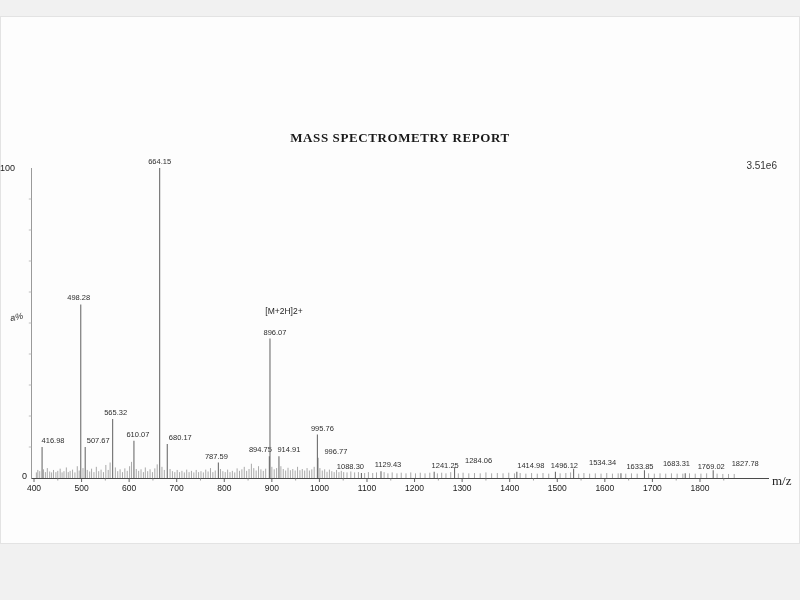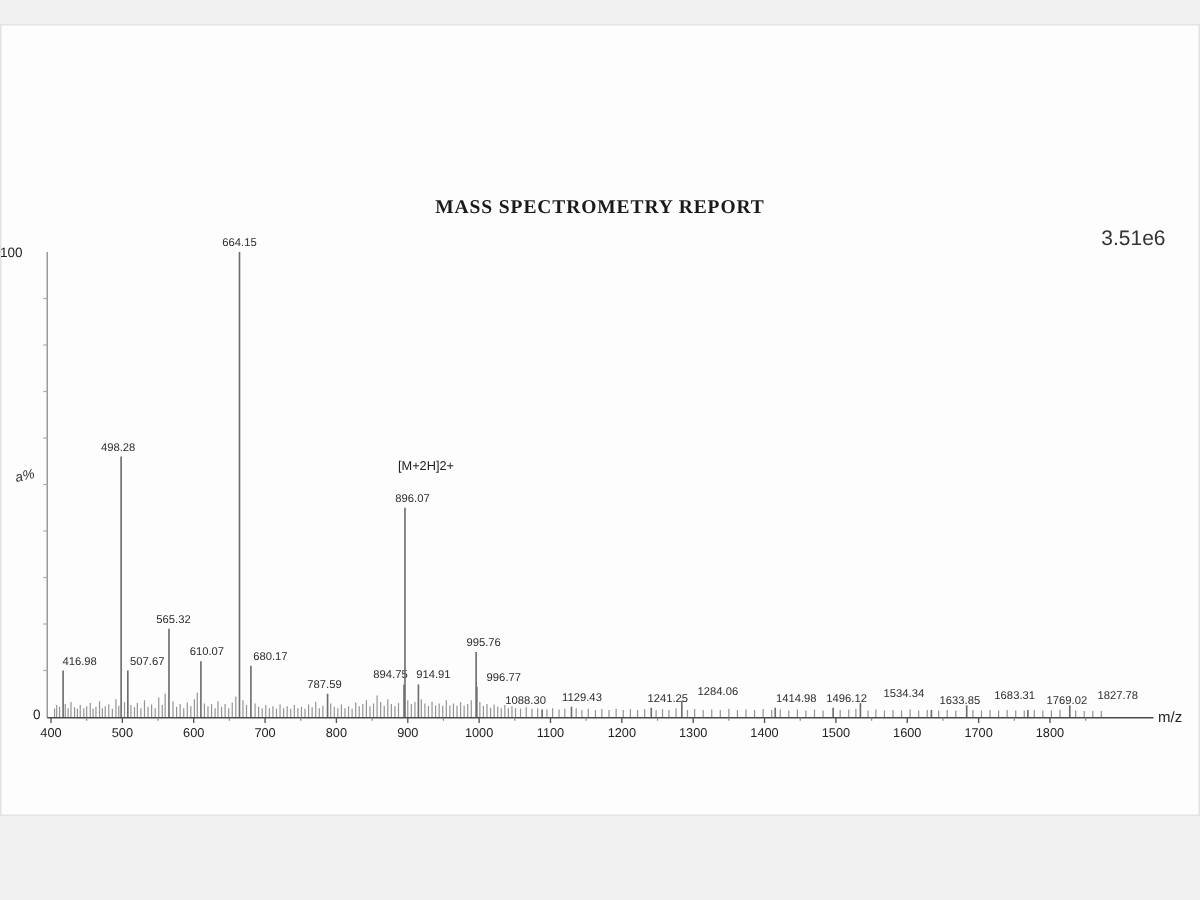--- a/index.html
+++ b/index.html
@@ -8,30 +8,30 @@
     background:#fdfdfd;overflow:hidden;
     font-family:"Liberation Sans",sans-serif;color:#222;
     box-shadow:inset 0 0 0 1px #e3e3e3;
   }
   .report-title{
     position:absolute;left:0;top:114px;width:100%;
     text-align:center;font-family:"Liberation Serif",serif;
     font-weight:bold;font-size:13px;letter-spacing:0.6px;color:#1a1a1a;
   }
   .scale-note{
-    position:absolute;top:134px;right:23px;
-    font-size:14px;color:#333;
+    position:absolute;top:144px;right:23px;
+    font-size:10px;color:#333;
   }
   .y-max{position:absolute;left:0;top:147px;width:28px;text-align:left;font-size:9px;color:#222;}
   .y-min{position:absolute;left:0;top:455px;width:27px;text-align:right;font-size:9px;color:#222;}
   .y-axis-label{
     position:absolute;left:10px;top:296px;font-size:9px;font-style:italic;color:#333;
     transform:rotate(-12deg);
   }
-  .x-axis-label{position:absolute;left:772px;top:457px;font-size:10px;color:#222;}
+  .x-axis-label{position:absolute;left:772px;top:457px;font-size:13px;color:#222;font-family:Liberation Serif, serif;}
   svg{position:absolute;left:0;top:0;}
 </style>
 </head>
 <body>
 
 <div class="page">
   <div class="report-title">MASS SPECTROMETRY REPORT</div>
   <div class="scale-note">3.51e6</div>
   <div class="y-max">100</div>
   <div class="y-min">0</div>

